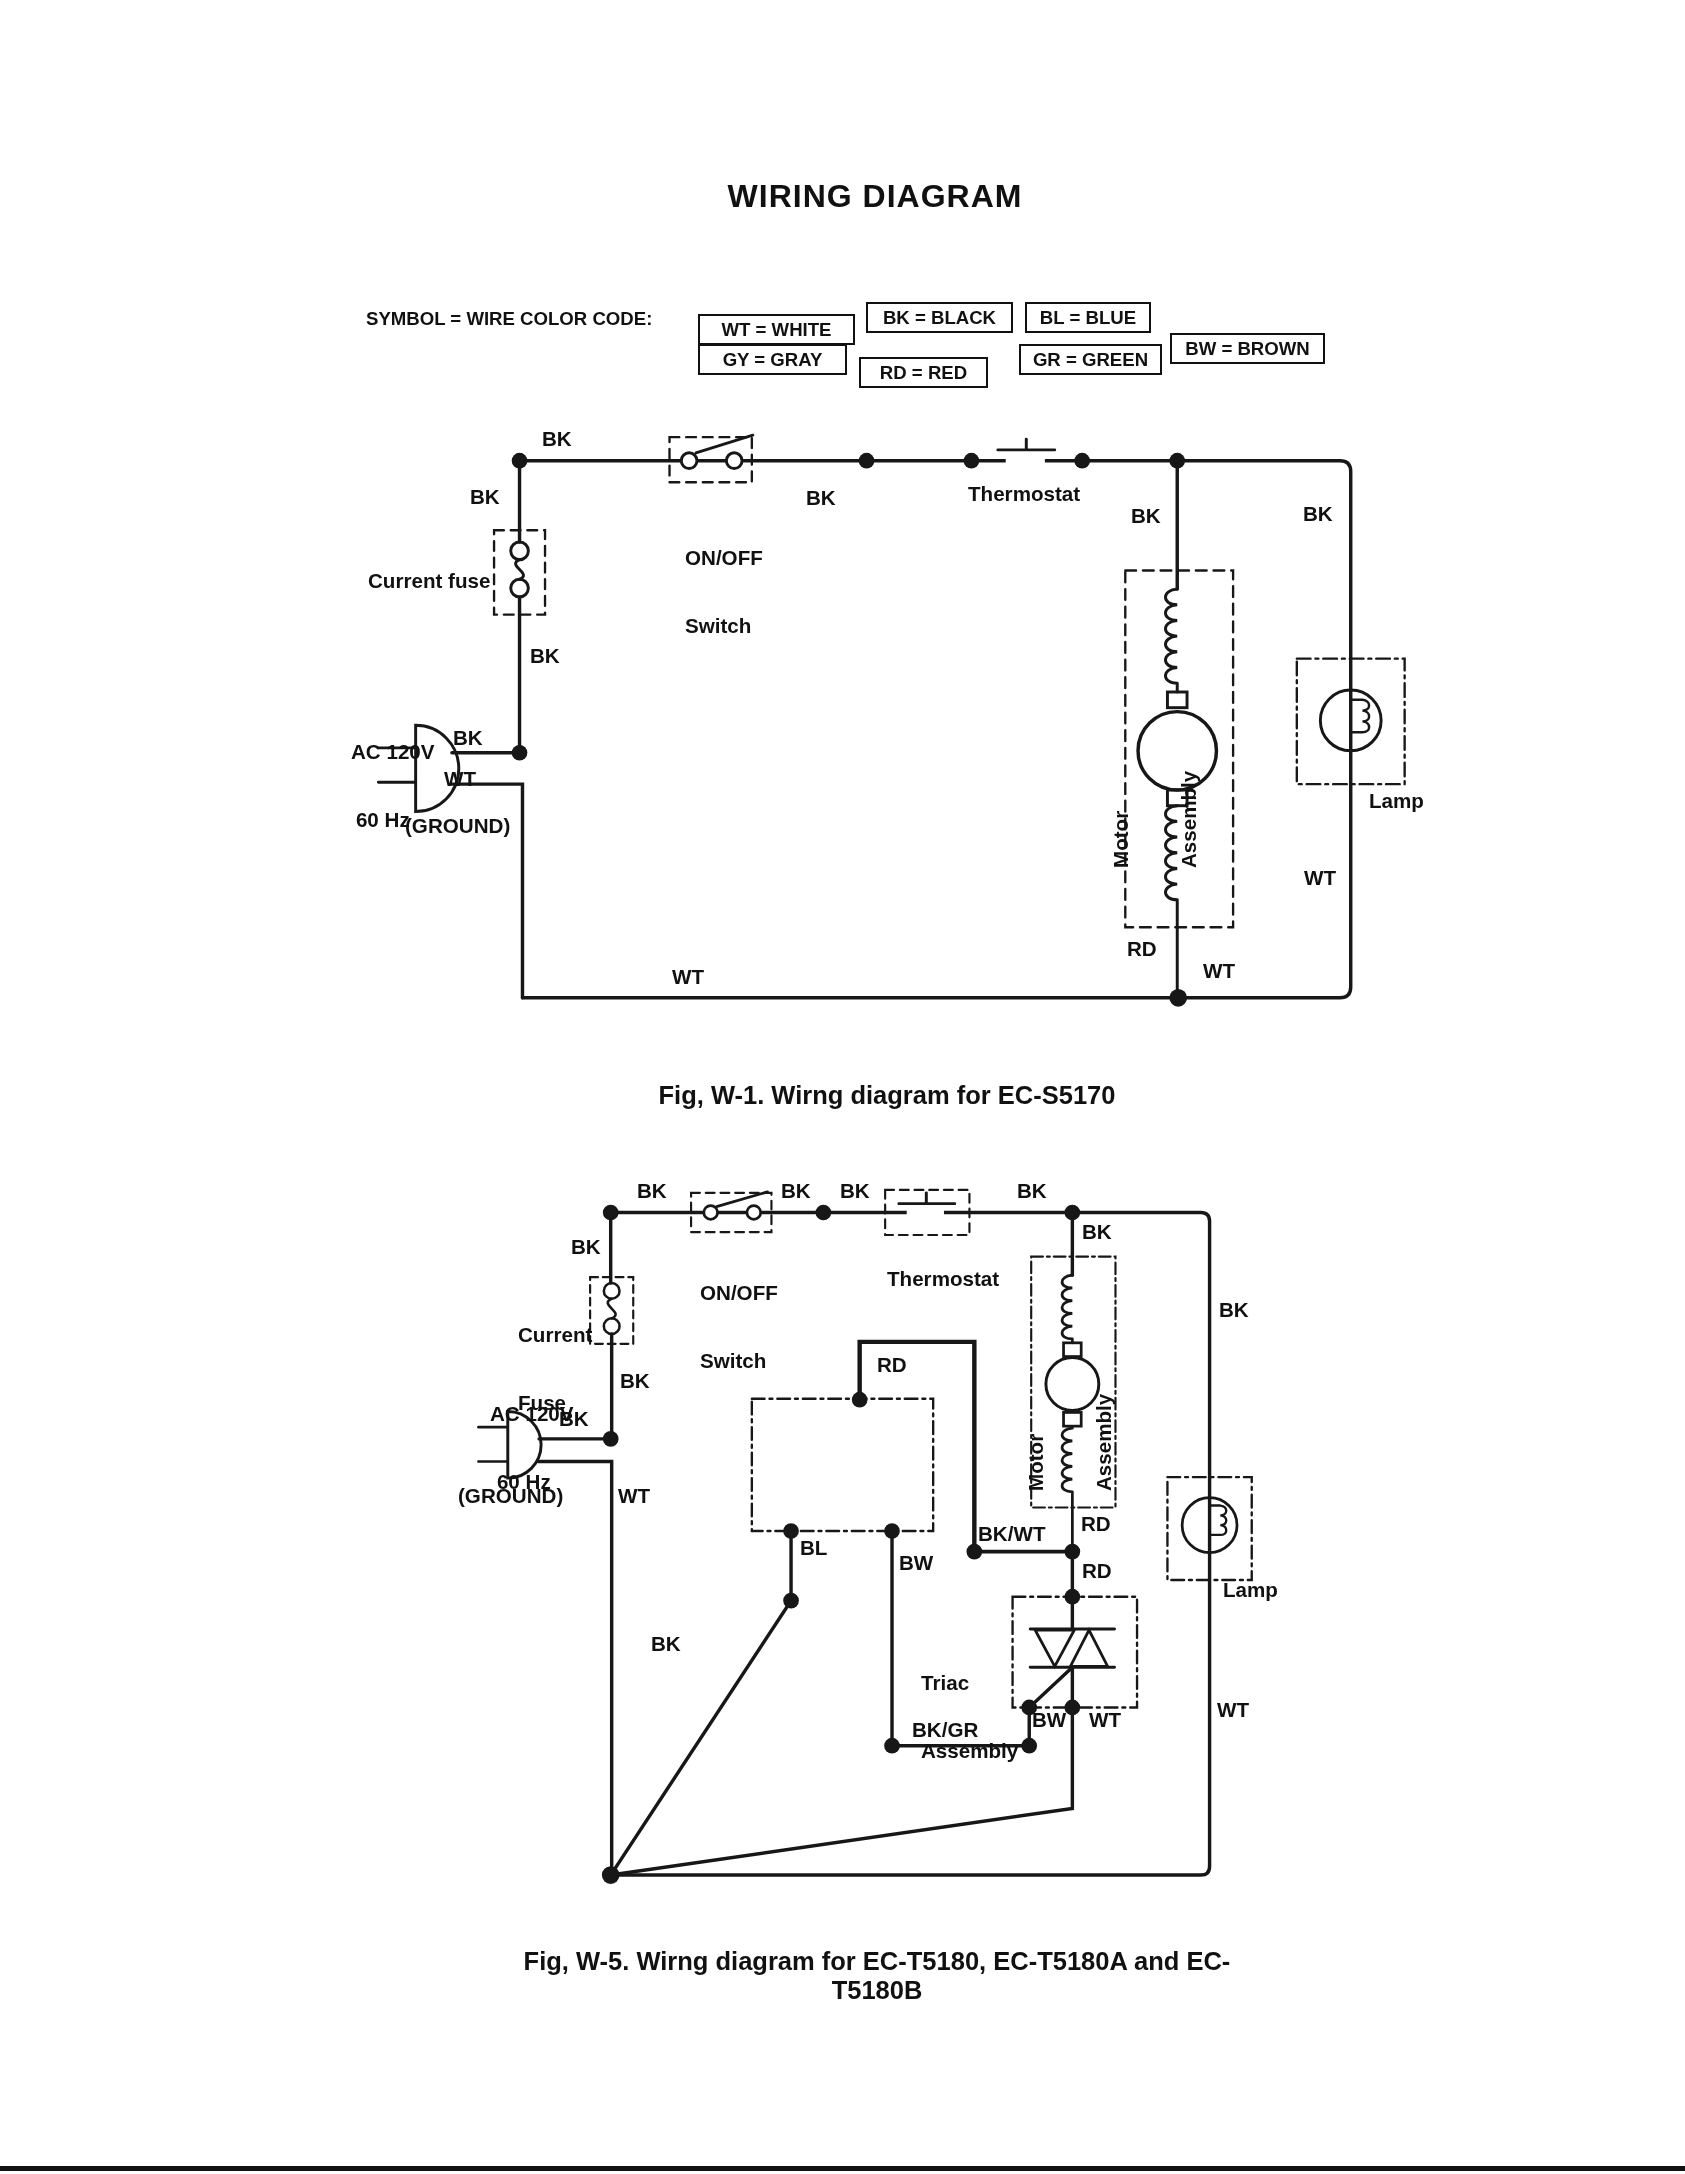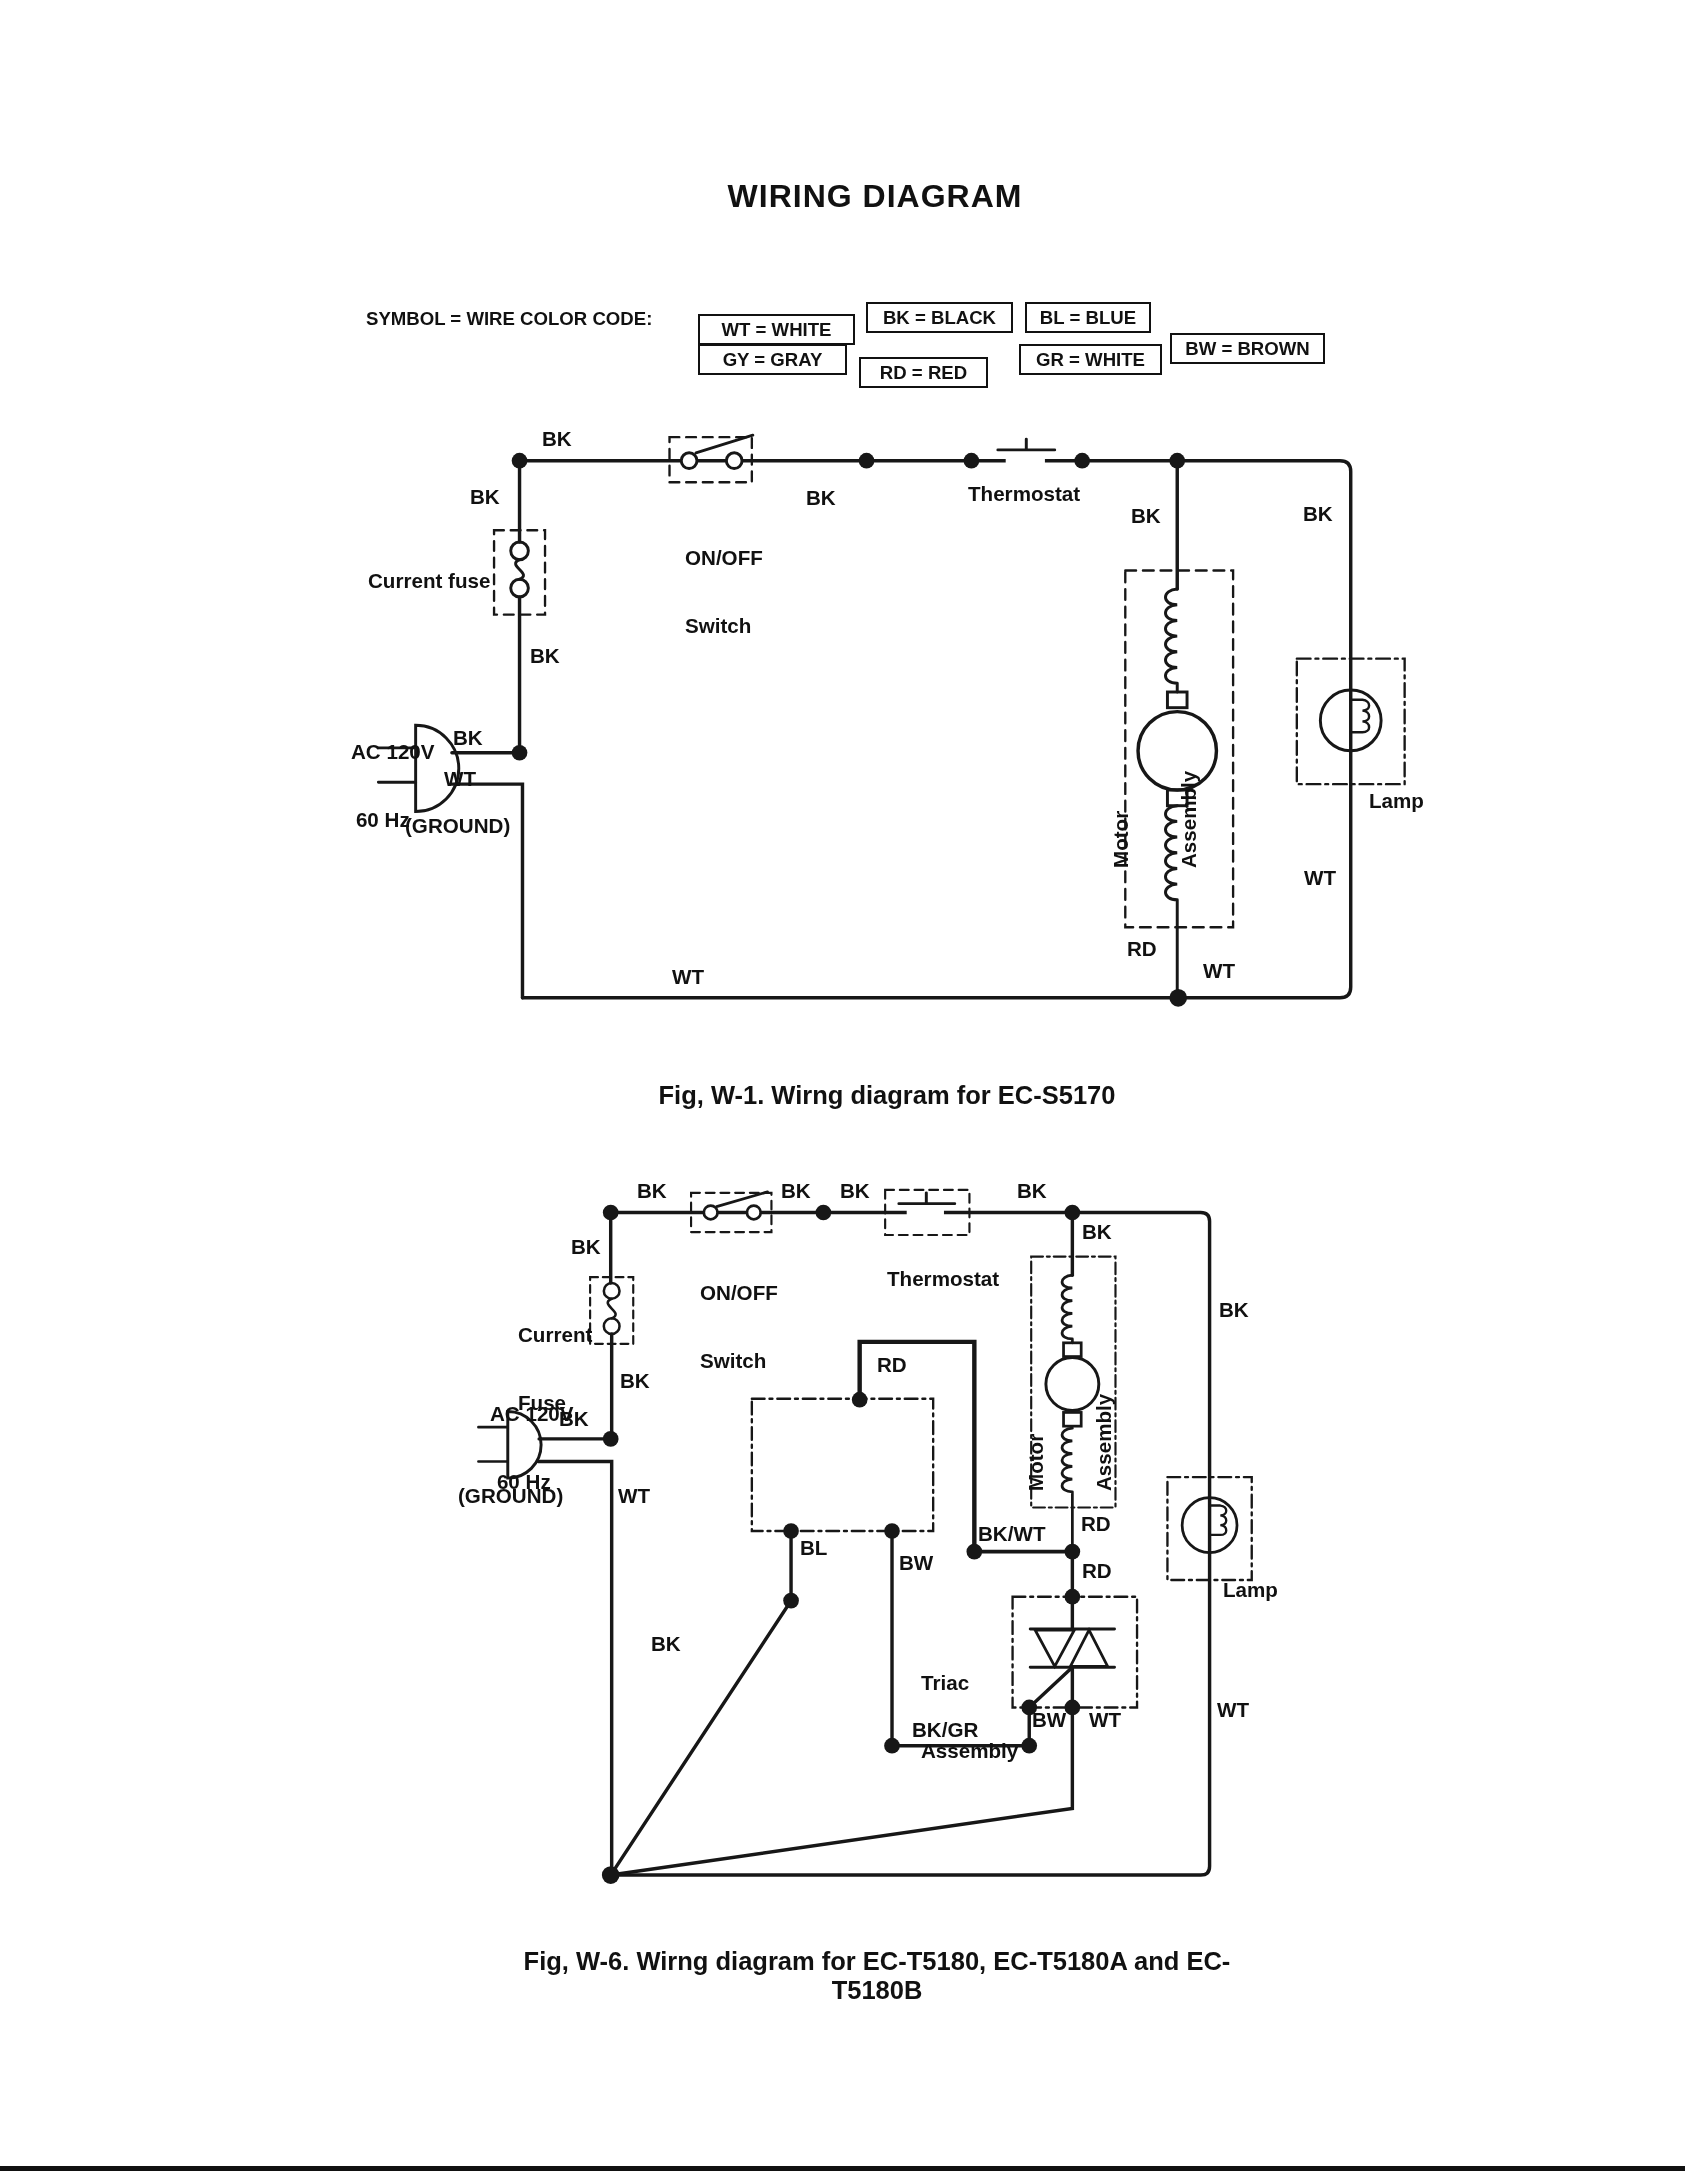--- a/index.html
+++ b/index.html
@@ -145,21 +145,21 @@
 
   <div class="ttl" style="left:581px;top:178px;width:588px;">WIRING DIAGRAM</div>
 
   <div class="lgt" style="left:366px;top:308px;">SYMBOL = WIRE COLOR CODE:</div>
   <div class="lgbox" style="left:698px;top:314px;width:153px;">WT = WHITE</div>
   <div class="lgbox" style="left:866px;top:302px;width:143px;">BK = BLACK</div>
   <div class="lgbox" style="left:1025px;top:302px;width:122px;">BL = BLUE</div>
   <div class="lgbox" style="left:1170px;top:302px;width:151px;margin-top:31px;">BW = BROWN</div>
   <div class="lgbox" style="left:698px;top:344px;width:145px;">GY = GRAY</div>
   <div class="lgbox" style="left:859px;top:357px;width:125px;">RD = RED</div>
-  <div class="lgbox" style="left:1019px;top:344px;width:139px;">GR = WHITE</div>
+  <div class="lgbox" style="left:1019px;top:344px;width:139px;">GR = GREEN</div>
 
   <div class="lb" style="left:542px;top:428px;">BK</div>
   <div class="lb" style="left:470px;top:486px;">BK</div>
   <div class="lb lines" style="left:685px;top:502px;">
     <span>ON/OFF</span>
     <span>Switch</span>
   </div>
   <div class="lb" style="left:806px;top:487px;">BK</div>
   <div class="lb" style="left:968px;top:483px;">Thermostat</div>
   <div class="lb" style="left:368px;top:570px;">Current fuse</div>
@@ -221,17 +221,17 @@
   <div class="lb lines" style="left:921px;top:1627px;">
     <span>Triac</span>
     <span>Assembly</span>
   </div>
   <div class="lb" style="left:1032px;top:1709px;">BW</div>
   <div class="lb" style="left:1089px;top:1709px;">WT</div>
   <div class="lb" style="left:912px;top:1719px;text-align:center;">BK/GR</div>
   <div class="lb" style="left:651px;top:1633px;">BK</div>
   <div class="lb" style="left:1217px;top:1699px;">WT</div>
   <div class="lb" style="left:1223px;top:1579px;">Lamp</div>
-  <div class="cap" style="left:485px;top:1947px;width:784px;">Fig, W-6. Wirng diagram for EC-T5180, EC-T5180A and EC-T5180B</div>
+  <div class="cap" style="left:485px;top:1947px;width:784px;">Fig, W-5. Wirng diagram for EC-T5180, EC-T5180A and EC-T5180B</div>
 
   <div class="botline"></div>
 </div>
 
 
 </body></html>

